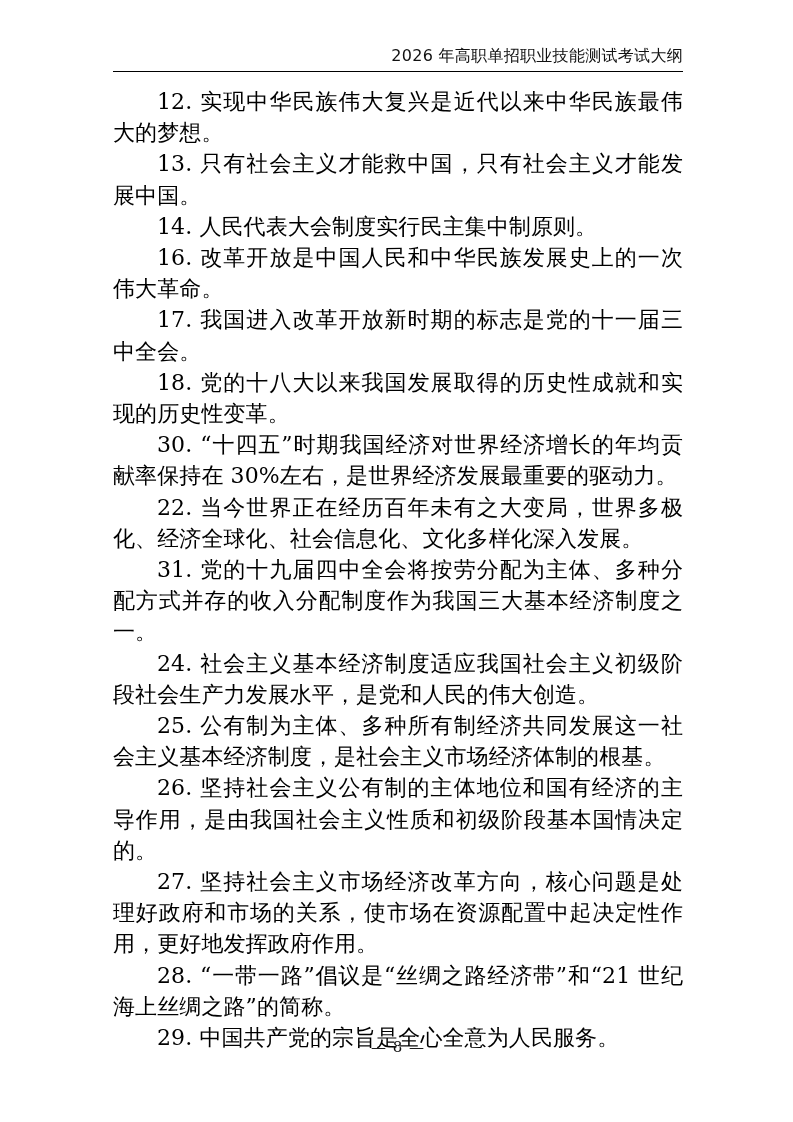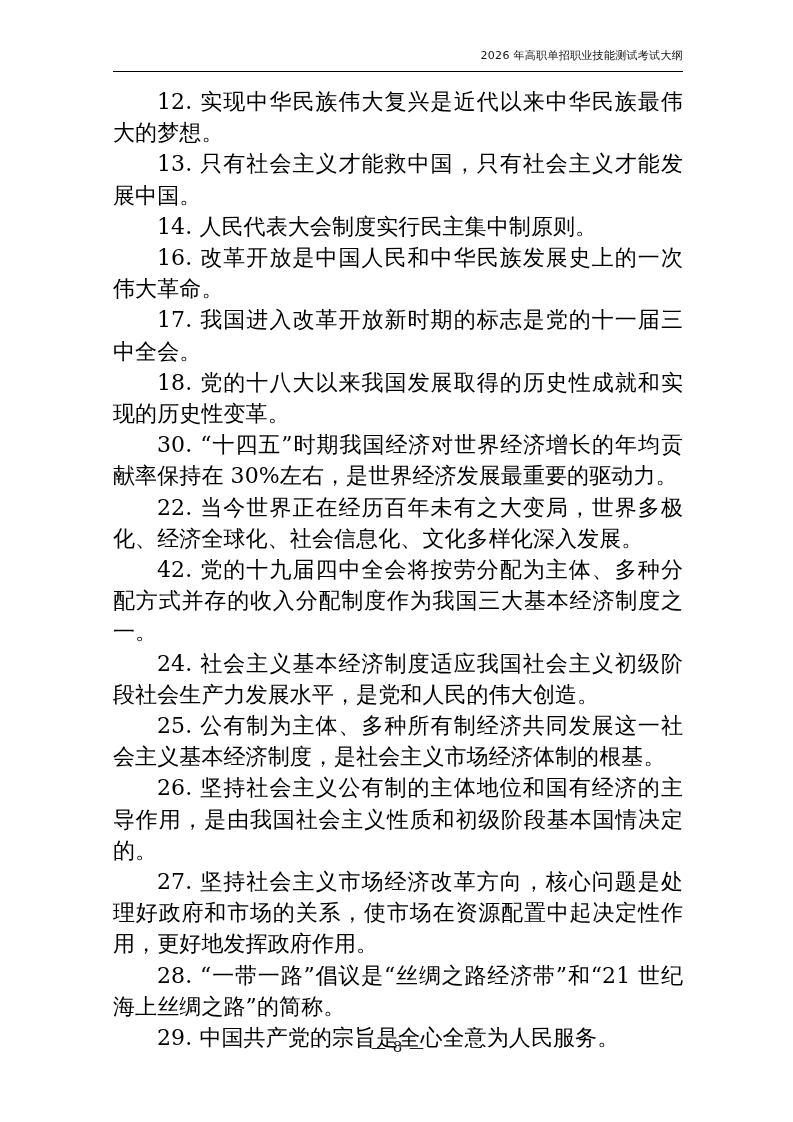--- a/index.html
+++ b/index.html
@@ -20,21 +20,21 @@
   }
 
   
   .header {
     position: absolute;
     left: 113px;
     top: 47px;
     width: 570px;
     text-align: right;
     font-family: "DejaVu Sans", "Liberation Sans", sans-serif;
-    font-size: 11px;
+    font-size: 16px;
     line-height: 17px;
     letter-spacing: 0.3px;
     color: #111111;
     white-space: nowrap;
   }
 
   .header-rule {
     position: absolute;
     left: 113px;
     top: 71px;
@@ -86,21 +86,21 @@
 
   <div class="content" id="content-body">
       <p class="para">12. 实现中华民族伟大复兴是近代以来中华民族最伟大的梦想。</p>
       <p class="para">13. 只有社会主义才能救中国，只有社会主义才能发展中国。</p>
       <p class="para">14. 人民代表大会制度实行民主集中制原则。</p>
       <p class="para">16. 改革开放是中国人民和中华民族发展史上的一次伟大革命。</p>
       <p class="para">17. 我国进入改革开放新时期的标志是党的十一届三中全会。</p>
       <p class="para">18. 党的十八大以来我国发展取得的历史性成就和实现的历史性变革。</p>
       <p class="para">30. “十四五”时期我国经济对世界经济增长的年均贡献率保持在 30%左右，是世界经济发展最重要的驱动力。</p>
       <p class="para">22. 当今世界正在经历百年未有之大变局，世界多极化、经济全球化、社会信息化、文化多样化深入发展。</p>
-      <p class="para">42. 党的十九届四中全会将按劳分配为主体、多种分配方式并存的收入分配制度作为我国三大基本经济制度之一。</p>
+      <p class="para">31. 党的十九届四中全会将按劳分配为主体、多种分配方式并存的收入分配制度作为我国三大基本经济制度之一。</p>
       <p class="para">24. 社会主义基本经济制度适应我国社会主义初级阶段社会生产力发展水平，是党和人民的伟大创造。</p>
       <p class="para">25. 公有制为主体、多种所有制经济共同发展这一社会主义基本经济制度，是社会主义市场经济体制的根基。</p>
       <p class="para">26. 坚持社会主义公有制的主体地位和国有经济的主导作用，是由我国社会主义性质和初级阶段基本国情决定的。</p>
       <p class="para">27. 坚持社会主义市场经济改革方向，核心问题是处理好政府和市场的关系，使市场在资源配置中起决定性作用，更好地发挥政府作用。</p>
       <p class="para">28. “一带一路”倡议是“丝绸之路经济带”和“21 世纪海上丝绸之路”的简称。</p>
       <p class="para">29. 中国共产党的宗旨是全心全意为人民服务。</p>
     </div>
 
   <div class="footer">— 8 —</div>
 

